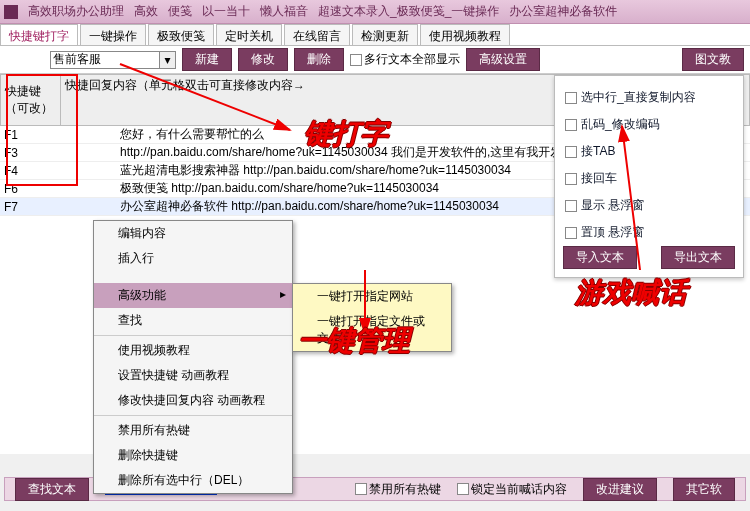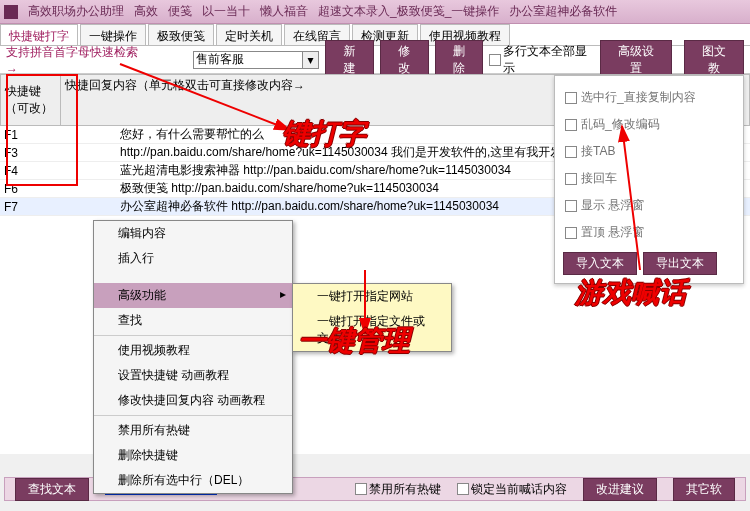--- a/index.html
+++ b/index.html
@@ -33,22 +33,22 @@
 .redbox { position: absolute; border: 2px solid #e00; pointer-events: none; }
 
 .context-menu { position: absolute; background: #f5f5f5; border: 1px solid #888; box-shadow: 2px 2px 4px rgba(0,0,0,.3); width: 200px; z-index: 50; }
 .context-menu .item { padding: 4px 24px; cursor: pointer; position: relative; }
 .context-menu .sep { height: 1px; background: #ccc; margin: 2px 0; }
 .context-menu .item.hl { background: #c8a0bd; margin-top: 12px; }
 .context-menu .submenu-arrow { position: absolute; right: 6px; }
 .submenu { position: absolute; left: 198px; top: 0; background: #fef9c3; border: 1px solid #888; box-shadow: 2px 2px 4px rgba(0,0,0,.3); width: 160px; }
 
 .settings-panel { position: absolute; right: 6px; top: 75px; width: 190px; background: #fff; border: 1px solid #bbb; padding: 8px; box-shadow: 0 2px 4px rgba(0,0,0,.2); z-index: 40; }
-.settings-panel .opt { display: flex; align-items: center; gap: 4px; padding: 5px 2px; color: #737373; }
-.settings-panel .foot { display: flex; gap: 6px; justify-content: flex-start; margin-top: 6px; }
+.settings-panel .opt { display: flex; align-items: center; gap: 4px; padding: 5px 2px; color: #0f172a; }
+.settings-panel .foot { display: flex; gap: 18px; justify-content: space-between; }
 
 .bottom-bar { position: absolute; bottom: 10px; left: 4px; right: 4px; height: 24px; background: #ecd7e4; border: 1px solid #c8a0bd; display: flex; align-items: center; padding: 0 10px; gap: 16px; }
 .linkish { color: #0033cc; text-decoration: underline; cursor: pointer; }
 
 .annot { position: absolute; font-size: 28px; font-weight: bold; font-style: italic; color: #e00; text-shadow: 1px 0 #800, -1px 0 #800, 0 1px #800, 0 -1px #800; pointer-events: none; z-index: 200; }
 .arrow-svg { position: absolute; pointer-events: none; z-index: 150; }
 </style>
 </head>
 <body>
 
@@ -67,21 +67,20 @@
   <div class="tab active"><span>快捷键打字</span></div>
   <div class="tab"><span>一键操作</span></div>
   <div class="tab"><span>极致便笺</span></div>
   <div class="tab"><span>定时关机</span></div>
   <div class="tab"><span>在线留言</span></div>
   <div class="tab"><span>检测更新</span></div>
   <div class="tab"><span>使用视频教程</span></div>
 </div>
 
 <div class="toolbar">
-  <span class="pinyin-label">支持拼音首字母快速检索→</span>
   <span class="combo">
     <input value="售前客服" style="">
     <span class="arrow">▾</span>
   </span>
   <button class="btn">新建</button>
   <button class="btn">修改</button>
   <button class="btn">删除</button>
   <span class="chk">
       <span class="box"></span>
       <span>多行文本全部显示</span>
@@ -192,15 +191,15 @@
 <svg class="arrow-svg" style="left:0;top:0;" width="750" height="511">
   <defs>
       <marker id="ah" markerWidth="10" markerHeight="10" refX="8" refY="3" orient="auto">
         <path d="M0,0 L0,6 L9,3 z" fill="#e00"></path>
       </marker>
     </defs>
   <line x1="120" y1="64" x2="290" y2="130" stroke="#e00" stroke-width="2" marker-end="url(#ah)"></line>
   <line x1="365" y1="270" x2="365" y2="334" stroke="#e00" stroke-width="2" marker-end="url(#ah)"></line>
   <line x1="640" y1="270" x2="622" y2="126" stroke="#e00" stroke-width="2" marker-end="url(#ah)"></line>
 </svg>
-<div class="annot" style="left:282px; top:115px;">键打字</div>
+<div class="annot" style="left:304px; top:115px;">键打字</div>
 <div class="annot" style="left:298px; top:322px;font-family:Liberation Serif, serif;">一键管理</div>
 <div class="annot" style="left:575px; top:274px;">游戏喊话</div>
 
 </body></html>

